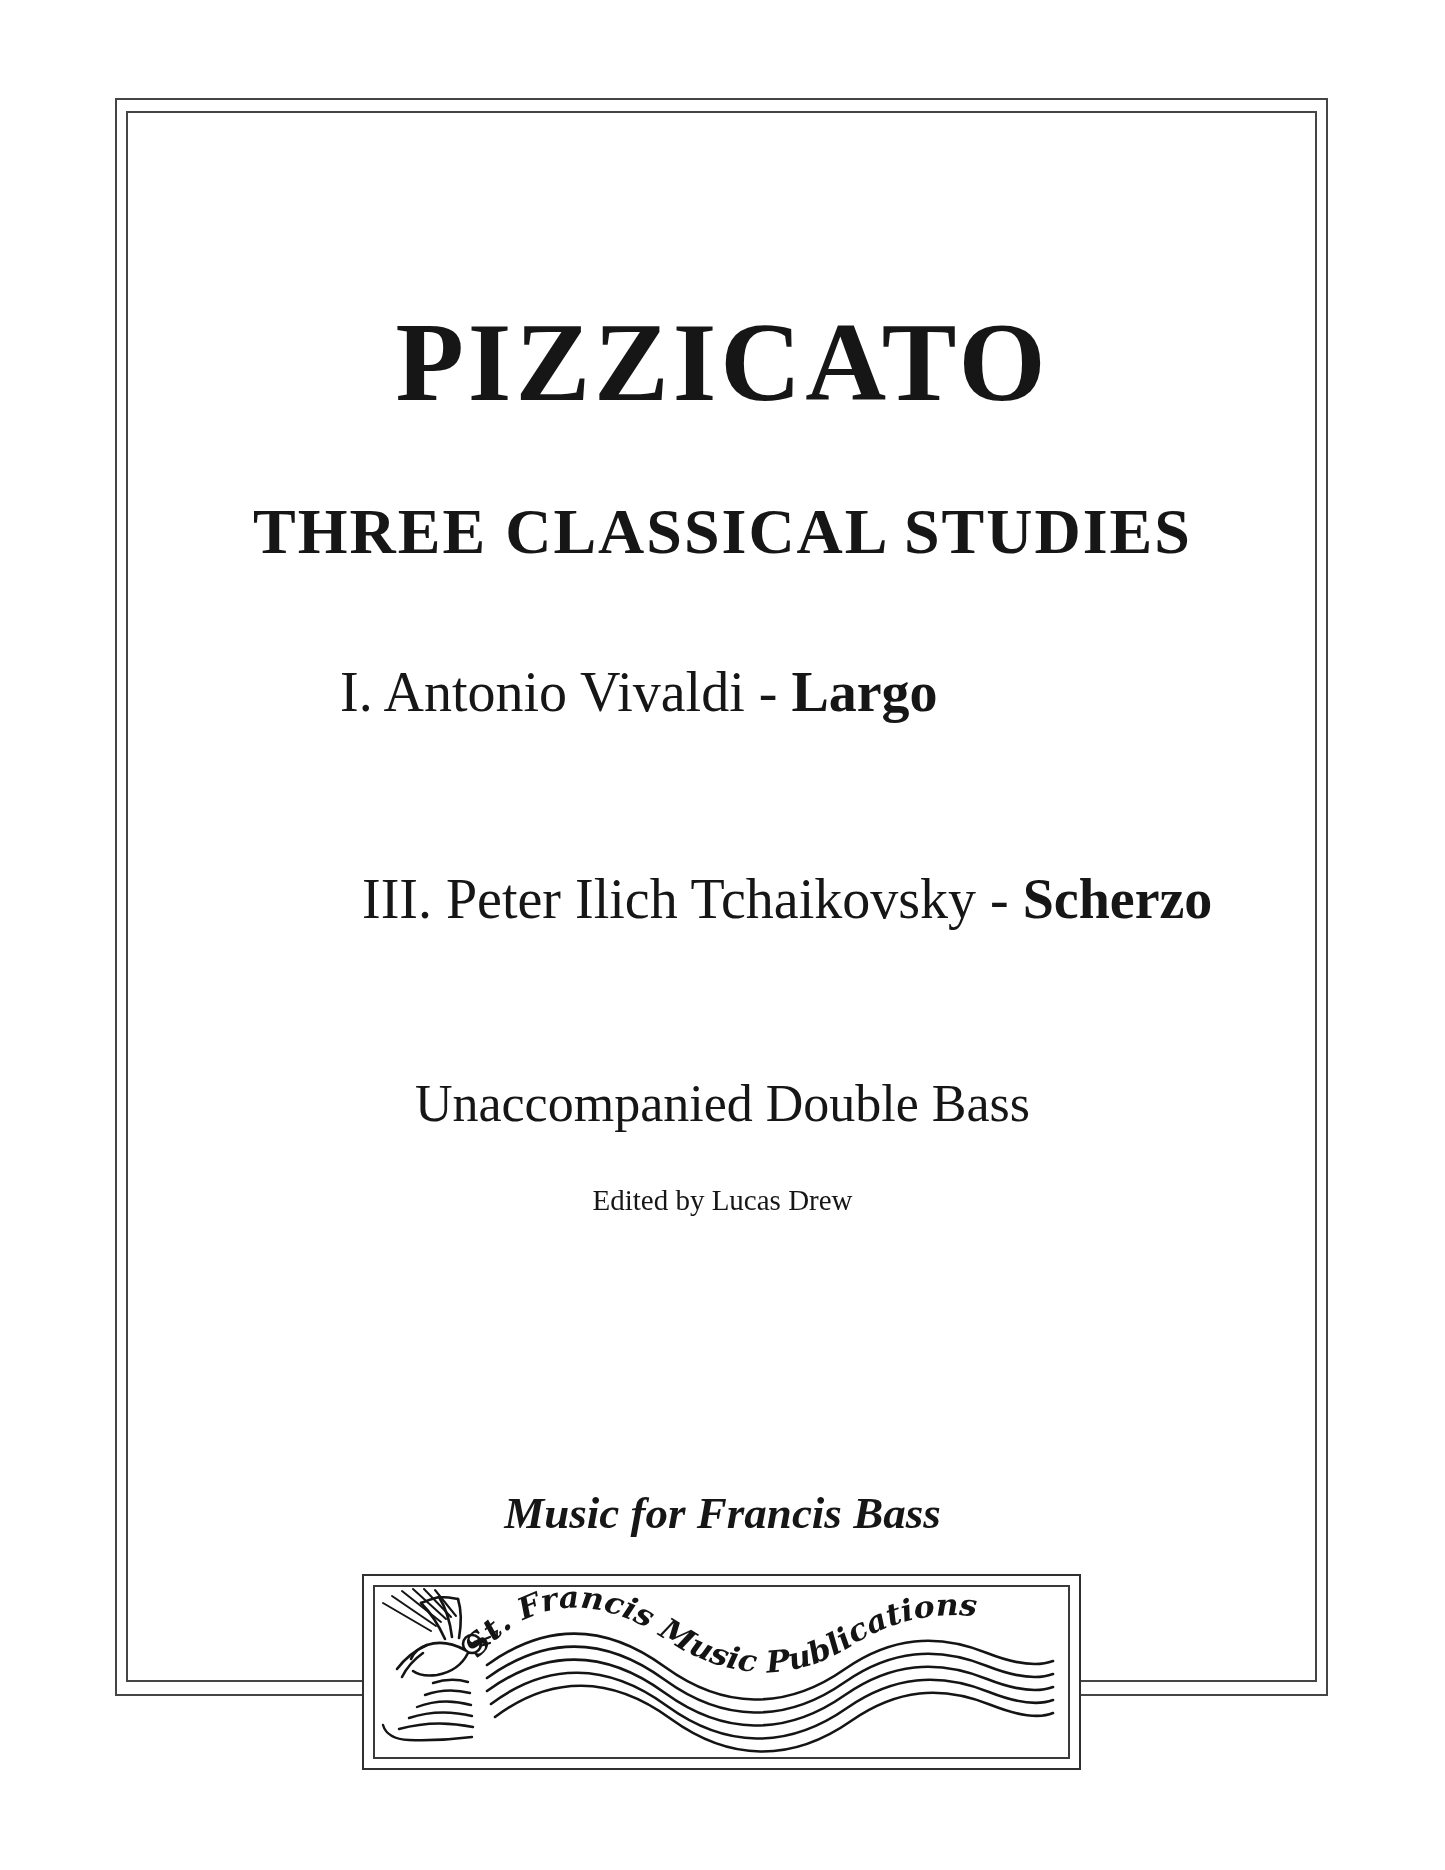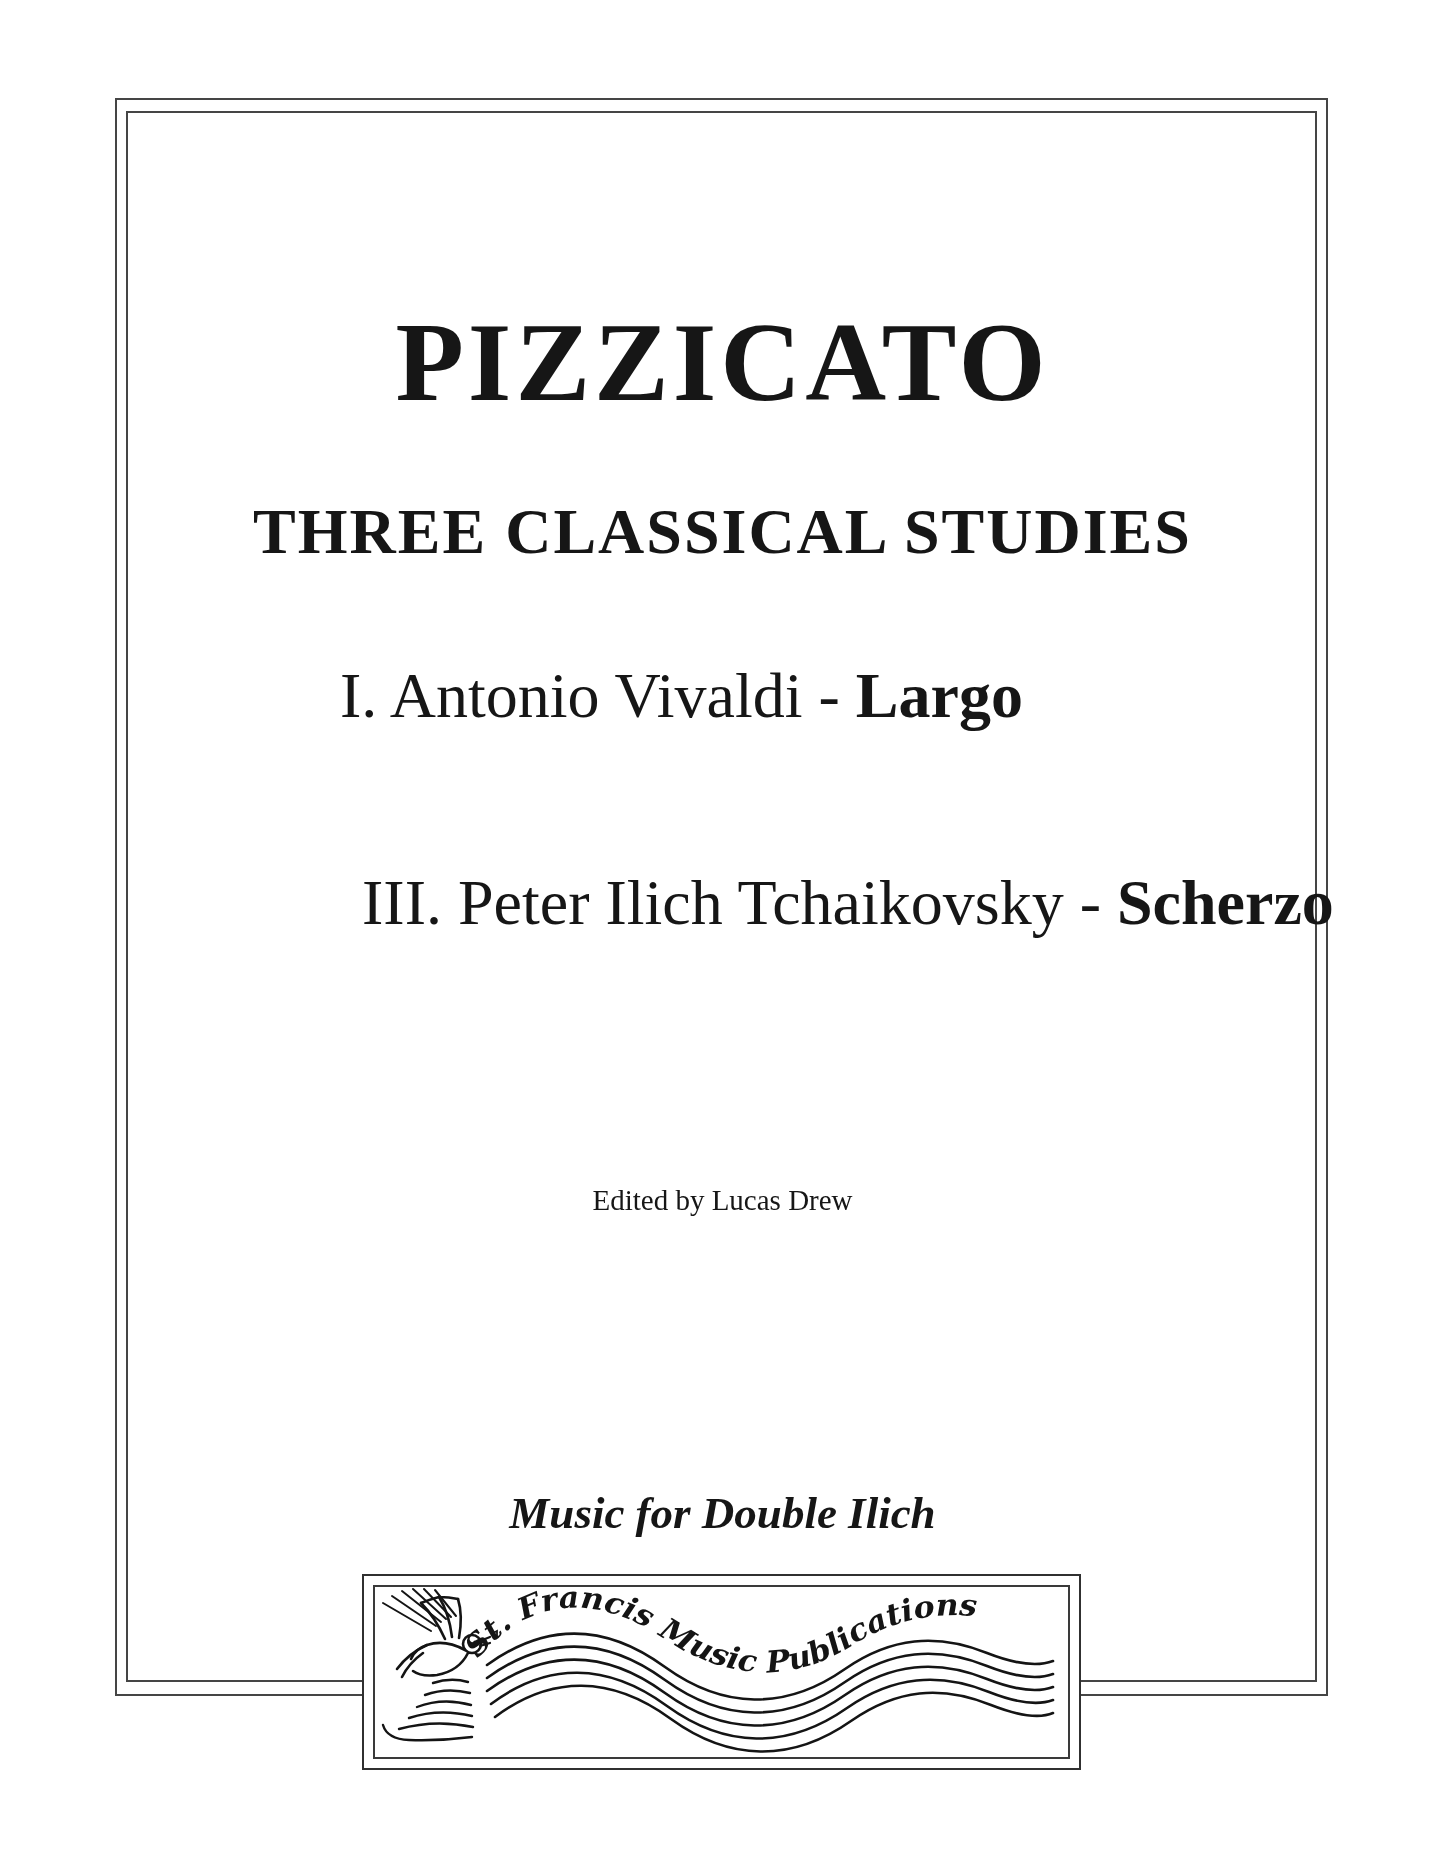--- a/index.html
+++ b/index.html
@@ -49,21 +49,21 @@
   .subtitle {
     top: 500px;
     font-size: 64px;
     font-weight: bold;
     letter-spacing: 2px;
   }
   .study {
     position: absolute;
     left: 340px;
     line-height: 1;
-    font-size: 64px;
+    font-size: 56px;
     white-space: pre;
   }
   .study .piece { font-weight: bold; }
   .study-1 { top: 664px; }
   .study-2 { top: 768px; }
   .study-3 { top: 871px; margin-left: 22px; }
   .for-line { top: 974px; font-size: 52px; }
   .instr-line { top: 1078px; font-size: 52px; }
   .editor-line { top: 1186px; font-size: 29px; }
   .series-line { top: 1491px; font-size: 45px; font-weight: bold; font-style: italic; }
@@ -101,24 +101,25 @@
   <div class="line subtitle">THREE CLASSICAL STUDIES</div>
 
   <div class="line title">PIZZICATO</div>
 
   <div class="study study-1"><span>I. Antonio Vivaldi - </span><span class="piece">Largo</span></div>
 
 
   <div class="study study-3"><span>III. Peter Ilich Tchaikovsky - </span><span class="piece">Scherzo</span></div>
 
 
+  <div class="line instr-line">Unaccompanied Double Bass</div>
 
   <div class="line editor-line">Edited by Lucas Drew</div>
 
-  <div class="line series-line">Music for Double Ilich</div>
+  <div class="line series-line">Music for Francis Bass</div>
 
 
   <div class="logo-box">
     <div class="logo-box-inner">
       <svg viewBox="0 0 693 170" preserveAspectRatio="xMidYMid meet">
         <g stroke="#141414" fill="none" stroke-linecap="round">
 
           <g stroke-width="2">
             <path d="M 56 44 L 8 16"></path>
             <path d="M 61 39 L 17 9"></path>

